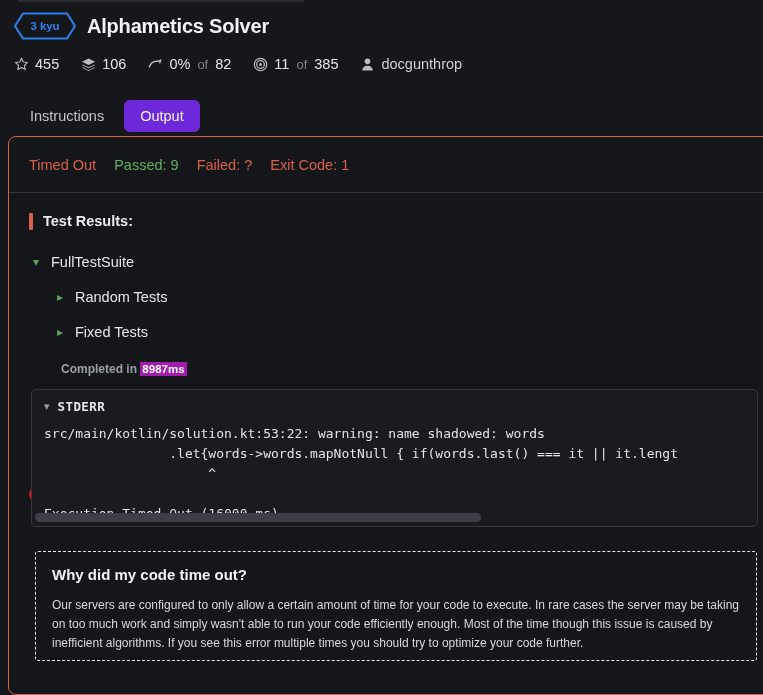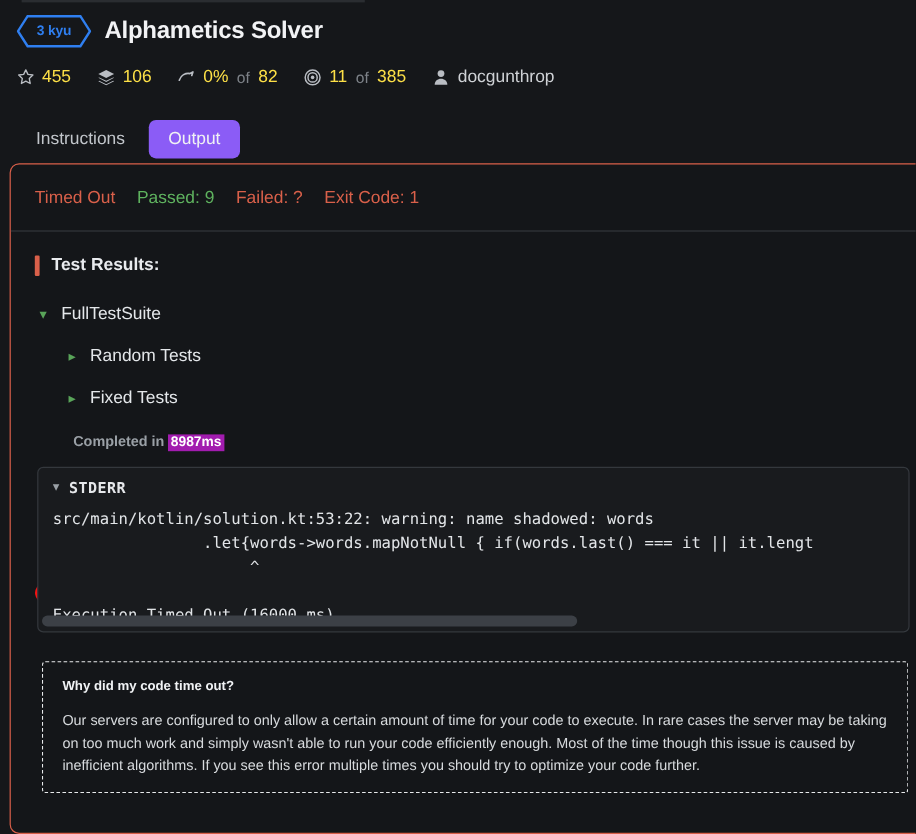--- a/index.html
+++ b/index.html
@@ -37,31 +37,31 @@
   }
 
   
   .stats-row {
     display: flex; align-items: center; gap: 22px;
     margin-top: 11px; height: 22px;
   }
   .stat { display: flex; align-items: center; gap: 6px; }
   .stat-icon { display: inline-flex; align-items: center; justify-content: center;
                width: 15px; height: 15px; color: #a9adb4; }
-  .stat-val { color: #fde047; font-size: 14.5px; }
+  .stat-val { color: #e5e5e5; font-size: 14.5px; }
   .stat-sep { color: #7d8288; font-size: 13px; margin: 0 1px; }
   .stat-user { color: #cfd2d6; font-size: 14.5px; }
 
   
   .tabs { display: flex; align-items: center; gap: 4px; margin-top: 6px; padding-left: 14px; }
   .tab {
     padding: 8px 16px; border-radius: 6px;
     color: #c2c6cb; font-size: 14.5px; background: transparent;
   }
-  .tab.active { background: #8b5cf6; color: #f0f2f4; }
+  .tab.active { background: #6d28d9; color: #f0f2f4; }
 
   
   .output-panel {
     position: absolute; left: 8px; top: 136px; width: 770px; height: 559px;
     border: 1.5px solid #d9604a; border-radius: 8px;
     background: #141619; overflow: hidden;
   }
   .status-bar {
     display: flex; align-items: center; gap: 18px;
     height: 56px; padding: 0 20px;
@@ -122,21 +122,21 @@
     position: absolute; left: 0; top: 0; height: 9px; width: 62%;
     background: #3c4046; border-radius: 5px;
   }
 
   
   .info-box {
     position: absolute; left: 26px; top: 414px; width: 722px; height: 110px;
     border: 1.5px dashed #e8eaec; border-radius: 3px;
     padding: 14px 16px;
   }
-  .info-title { color: #f1f3f5; font-size: 11px; font-weight: bold; }
+  .info-title { color: #f1f3f5; font-size: 15px; font-weight: bold; }
   .info-text {
     color: #d7dadd; font-size: 12px; line-height: 19px; margin-top: 13px;
   }
 </style>
 </head>
 <body>
 
 <div id="root">
 
   <div class="top-strip"></div>

